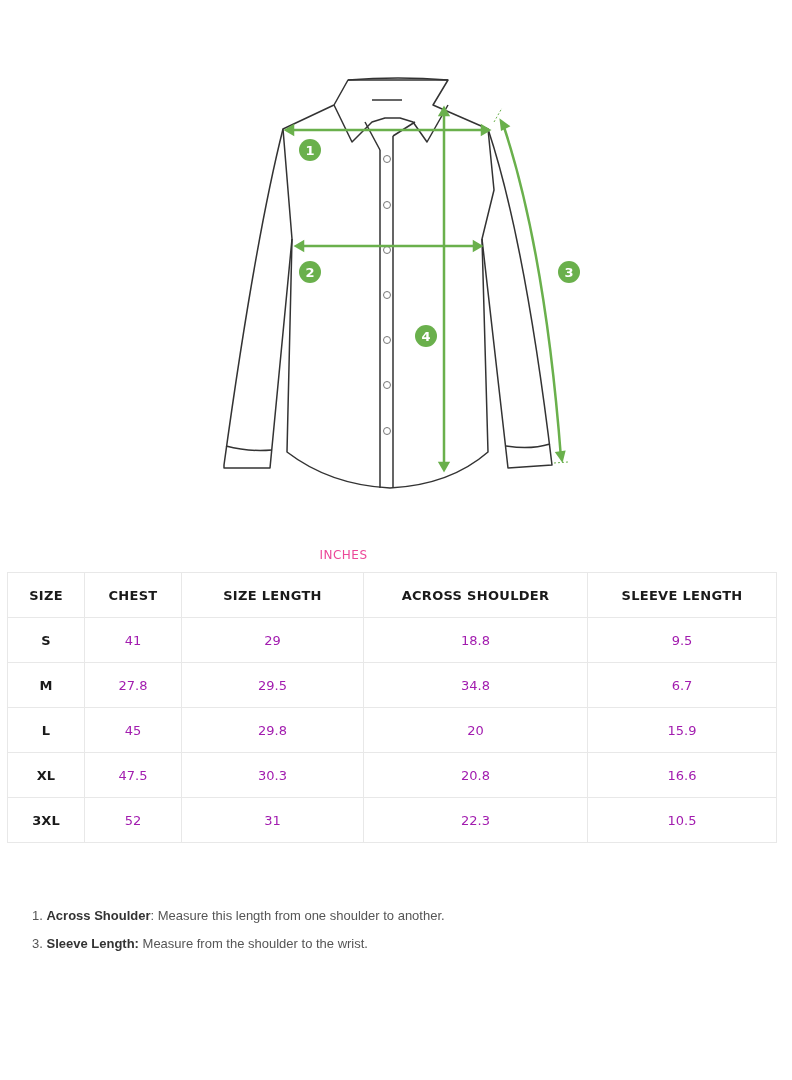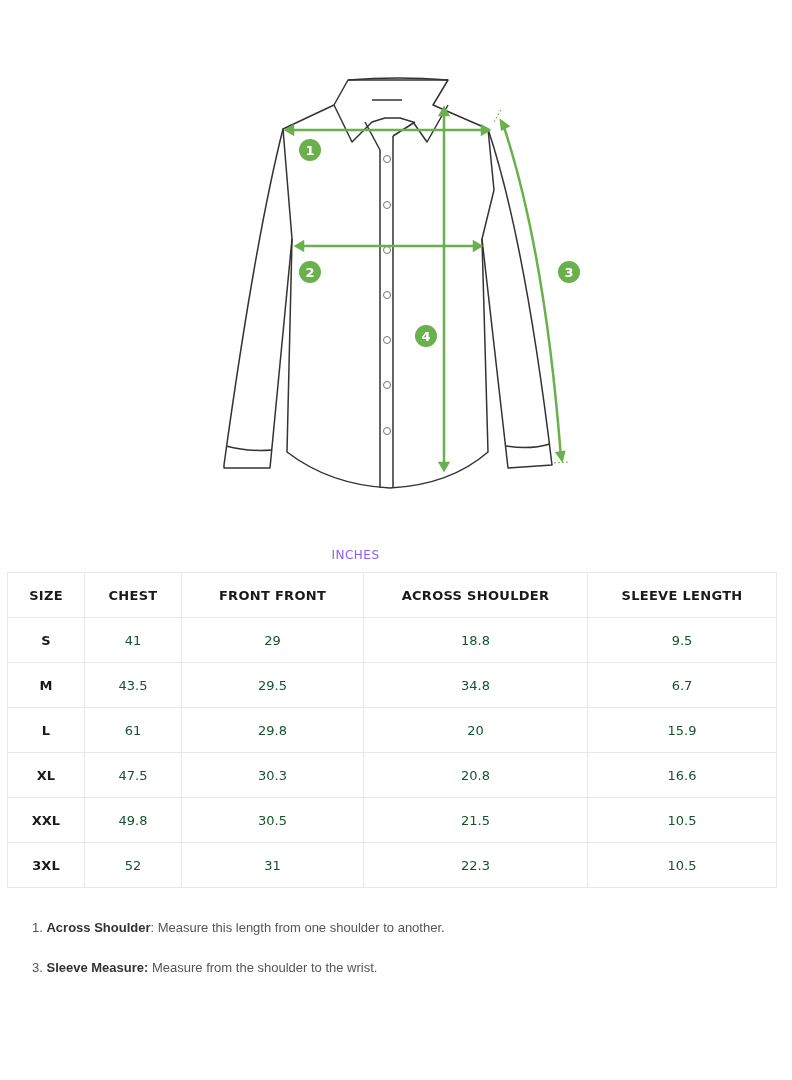--- a/index.html
+++ b/index.html
@@ -1,30 +1,30 @@
 <!DOCTYPE html>
 <html><head>
 <meta charset="utf-8">
 <style>
   html, body { margin: 0; padding: 0; background: #ffffff; }
   body { width: 792px; height: 1080px; position: relative; overflow: hidden;
          font-family: "DejaVu Sans", sans-serif; color: #222; }
   .diagram { position: absolute; left: 200px; top: 60px; width: 400px; height: 450px; }
   .unit-label { position: absolute; left: 0; width: 687px; top: 548px; text-align: center;
-                font-size: 12px; letter-spacing: 0.5px; color: #8b5cf6; padding-left: 12px; }
+                font-size: 12px; letter-spacing: 0.5px; color: #ec4899; }
   table.size-table { position: absolute; left: 7px; top: 572px; width: 769px;
                      border-collapse: collapse; table-layout: fixed; }
   .size-table th, .size-table td { border: 1px solid #e8e8e8; text-align: center;
                      height: 44px; padding: 0; font-size: 13px; }
   .size-table th { font-weight: bold; font-size: 13px; color: #1a1a1a; letter-spacing: 0.3px; margin-top: 8px; }
-  .size-table td { color: #14532d; }
+  .size-table td { color: #a21caf; }
   .size-table td.size-cell { font-weight: bold; color: #1a1a1a; }
   .notes { position: absolute; left: 32px; top: 906px; margin: 0; padding: 0; list-style: none;
            font-family: "Liberation Sans", sans-serif; font-size: 13px; color: #555; }
-  .notes li { height: 28px; line-height: 20px; margin-top: 12px; }
+  .notes li { height: 28px; line-height: 20px; }
   .notes b { color: #333; }
 </style>
 </head>
 <body>
 
 <div class="diagram">
   <svg width="400" height="450" viewBox="0 0 400 450">
     <g fill="none" stroke="#333" stroke-width="1.5" stroke-linejoin="round">
 
       <path d="M83 69 L134 45 L148 20 L248 20 L233 45 L288 69 L294 130 L282 179 L288 392 Q250 425 190 428 Q130 425 87 392 L92 179 Z" fill="#fff"></path>
@@ -89,67 +89,60 @@
     <col style="width:77px">
       <col style="width:97px">
       <col style="width:182px">
       <col style="width:224px">
       <col style="width:189px">
   </colgroup>
   <thead>
     <tr>
       <th>SIZE</th>
       <th>CHEST</th>
-      <th>FRONT FRONT</th>
+      <th>SIZE LENGTH</th>
       <th>ACROSS SHOULDER</th>
       <th>SLEEVE LENGTH</th>
     </tr>
   </thead>
   <tbody>
     <tr>
       <td class="size-cell">S</td>
       <td>41</td>
       <td>29</td>
       <td>18.8</td>
       <td>9.5</td>
     </tr>
     <tr>
       <td class="size-cell">M</td>
-      <td>43.5</td>
+      <td>27.8</td>
       <td>29.5</td>
       <td>34.8</td>
       <td>6.7</td>
     </tr>
     <tr>
       <td class="size-cell">L</td>
-      <td>61</td>
+      <td>45</td>
       <td>29.8</td>
       <td>20</td>
       <td>15.9</td>
     </tr>
     <tr>
       <td class="size-cell">XL</td>
       <td>47.5</td>
       <td>30.3</td>
       <td>20.8</td>
       <td>16.6</td>
-    </tr>
-    <tr>
-      <td class="size-cell">XXL</td>
-      <td>49.8</td>
-      <td>30.5</td>
-      <td>21.5</td>
-      <td>10.5</td>
     </tr>
     <tr>
       <td class="size-cell">3XL</td>
       <td>52</td>
       <td>31</td>
       <td>22.3</td>
       <td>10.5</td>
     </tr>
   </tbody>
 </table>
 
 <ol class="notes">
   <li><span>1.</span> <b>Across Shoulder</b><span>:</span><span> Measure this length from one shoulder to another.</span></li>
-  <li><span>3.</span> <b>Sleeve Measure:</b><span></span><span> Measure from the shoulder to the wrist.</span></li>
+  <li><span>3.</span> <b>Sleeve Length:</b><span></span><span> Measure from the shoulder to the wrist.</span></li>
 </ol>
 
 </body></html>

